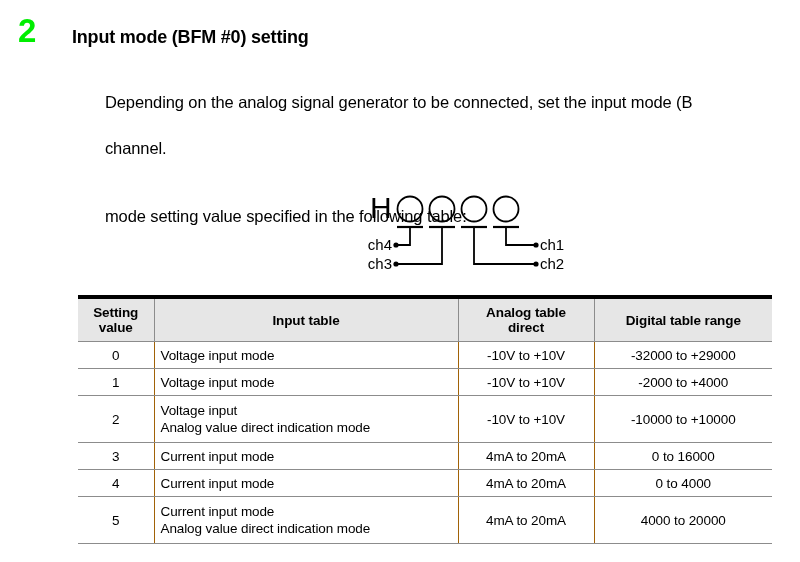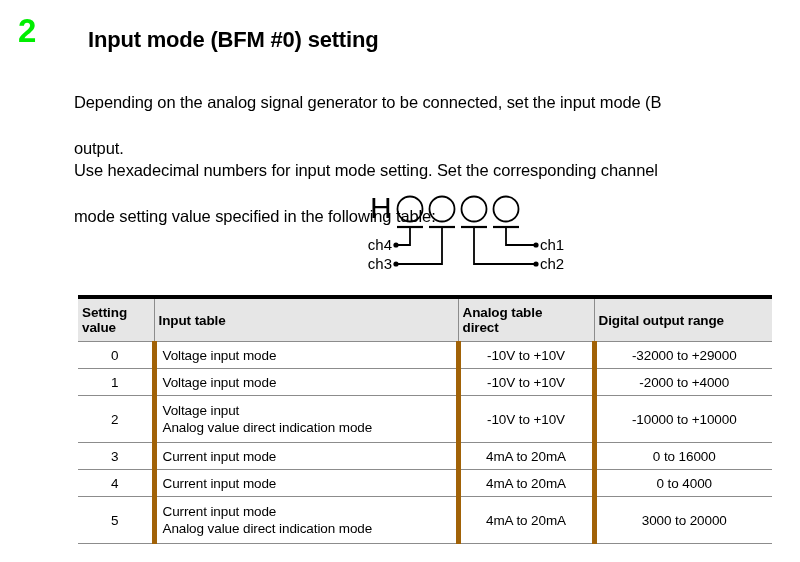--- a/index.html
+++ b/index.html
@@ -29,33 +29,33 @@
     left: 18px;
     top: 2px;
     font-size: 33px;
     font-weight: bold;
     line-height: 1;
     color: #00ee00;
     letter-spacing: -0.5px;
   }
   .section-title {
     position: absolute;
-    left: 88px;
+    left: 72px;
     top: 16px;
-    font-size: 22px;
+    font-size: 18px;
     font-weight: bold;
     line-height: 1.1;
     letter-spacing: -0.2px;
     white-space: nowrap;
   }
 
   
   .para {
     position: absolute;
-    left: 65px;
+    left: 96px;
     font-size: 16.5px;
     line-height: 23px;
     letter-spacing: -0.1px;
     white-space: pre;
   }
   .para-1 { top: 68px; }
   .para-2 { top: 136px; }
 
   
   .diagram {
@@ -80,37 +80,37 @@
   }
   .mode-table col.c-set  { width: 76px;  }
   .mode-table col.c-mode { width: 304px; }
   .mode-table col.c-ain  { width: 136px; }
   .mode-table col.c-dout { width: 178px; }
 
   .mode-table thead th {
     background: #e6e6e6;
     font-weight: bold;
     font-size: 13.5px;
-    text-align: left;
+    text-align: center;
     padding: 6px 4px;
     height: 42px;
     box-sizing: border-box;
     border-top: 4px solid #000000;
     border-bottom: 1px solid #8c8c8c;
     border-left: 1px solid #8c8c8c;
     line-height: 15px;
     vertical-align: middle;
   }
   .mode-table thead th:first-child {
     border-left: none;
   }
 
   .mode-table tbody td {
     border-bottom: 1px solid #8c8c8c;
-    border-left: 5px solid #a16207;
+    border-left: 1px solid #a16207;
     padding: 4px 6px;
     vertical-align: middle;
     line-height: 17px;
     height: 27px;
     box-sizing: border-box;
   }
   .mode-table tbody td:first-child {
     border-left: none;
   }
   .mode-table tbody tr.tall td {
@@ -123,25 +123,25 @@
 </head>
 <body>
 
 <div class="section-head">
   <div class="section-number">2</div>
   <div class="section-title">Input mode (BFM #0) setting</div>
 </div>
 
 <div class="para para-1">
   <span>Depending on the analog signal generator to be connected, set the input mode (B</span><br>
-  <span>output.</span>
+  <span>channel.</span>
 </div>
 
 <div class="para para-2">
-  <span>Use hexadecimal numbers for input mode setting. Set the corresponding channel</span><br>
+  <br>
   <span>mode setting value specified in the following table:</span>
 </div>
 
 <div class="diagram">
   <svg width="260" height="98" viewBox="0 0 260 98" xmlns="http://www.w3.org/2000/svg">
 
     <text id="dg-prefix" x="30" y="28" font-family="'Liberation Sans', sans-serif" font-size="30" font-weight="400" fill="#000000">H</text>
 
     <circle cx="70" cy="19" r="12.5" fill="none" stroke="#000000" stroke-width="1.8"></circle>
     <circle cx="102" cy="19" r="12.5" fill="none" stroke="#000000" stroke-width="1.8"></circle>
@@ -191,21 +191,21 @@
     <tr>
       <th>
         <span class="mode-line">Setting</span>
         <span class="mode-line">value</span>
       </th>
       <th>Input table</th>
       <th>
         <span class="mode-line">Analog table</span>
         <span class="mode-line">direct</span>
       </th>
-      <th>Digital output range</th>
+      <th>Digital table range</th>
     </tr>
   </thead>
   <tbody id="table-body">
       <tr>
         <td class="cell-center">0</td>
         <td class="cell-left">
           <span class="mode-line">Voltage input mode</span>
         </td>
         <td class="cell-center">-10V to +10V</td>
         <td class="cell-center">-32000 to +29000</td>
@@ -243,16 +243,16 @@
         <td class="cell-center">4mA to 20mA</td>
         <td class="cell-center">0 to 4000</td>
       </tr>
       <tr class="tall">
         <td class="cell-center">5</td>
         <td class="cell-left">
           <span class="mode-line">Current input mode</span>
           <span class="mode-line">Analog value direct indication mode</span>
         </td>
         <td class="cell-center">4mA to 20mA</td>
-        <td class="cell-center">3000 to 20000</td>
+        <td class="cell-center">4000 to 20000</td>
       </tr>
     </tbody>
 </table>
 
 </body></html>

